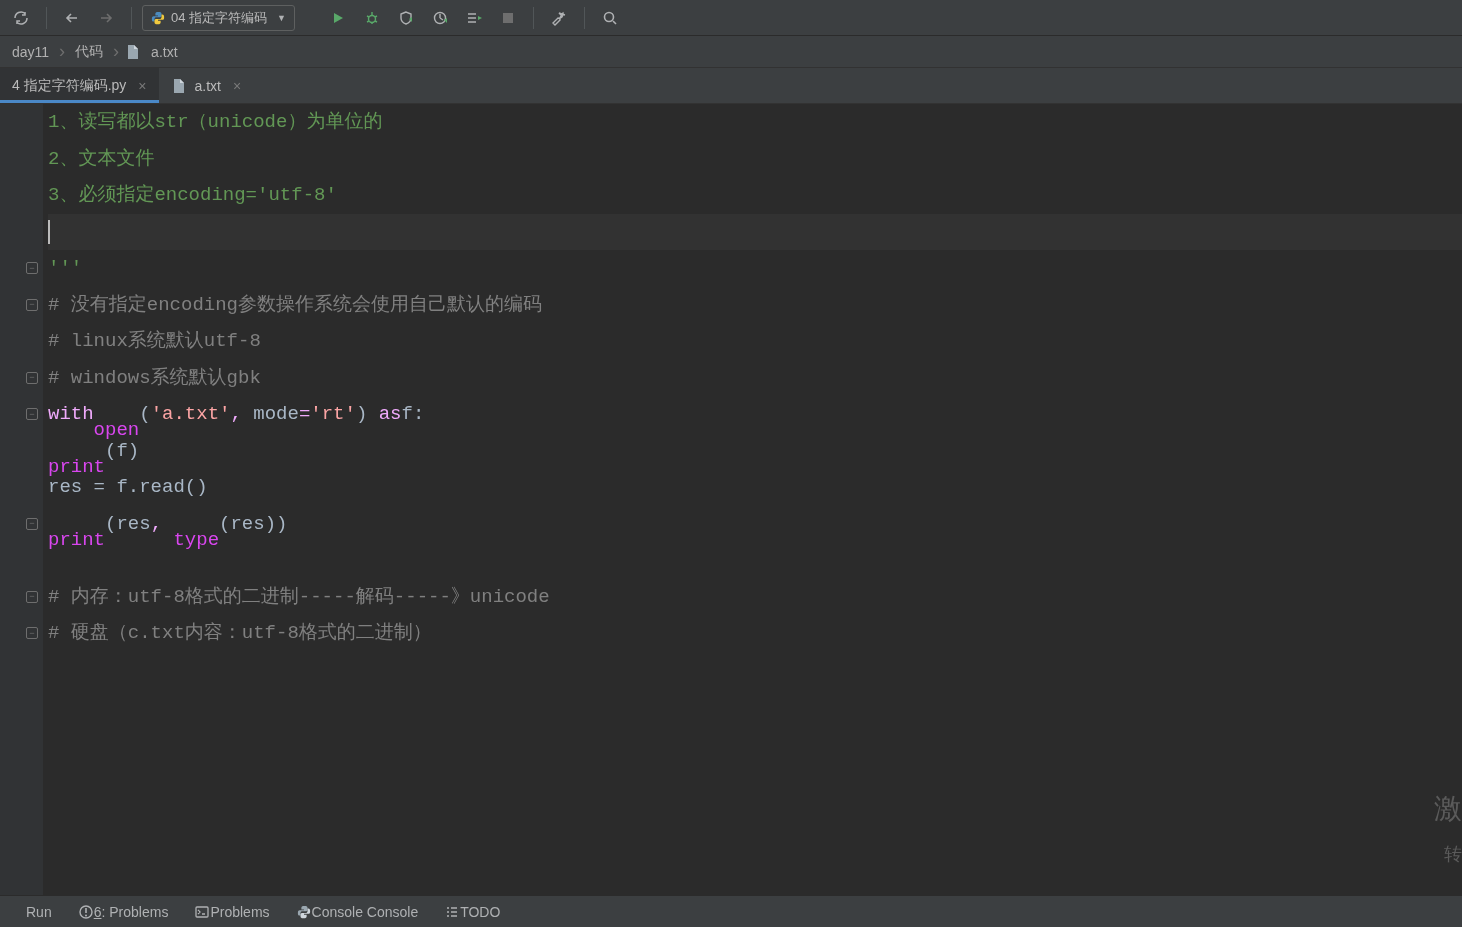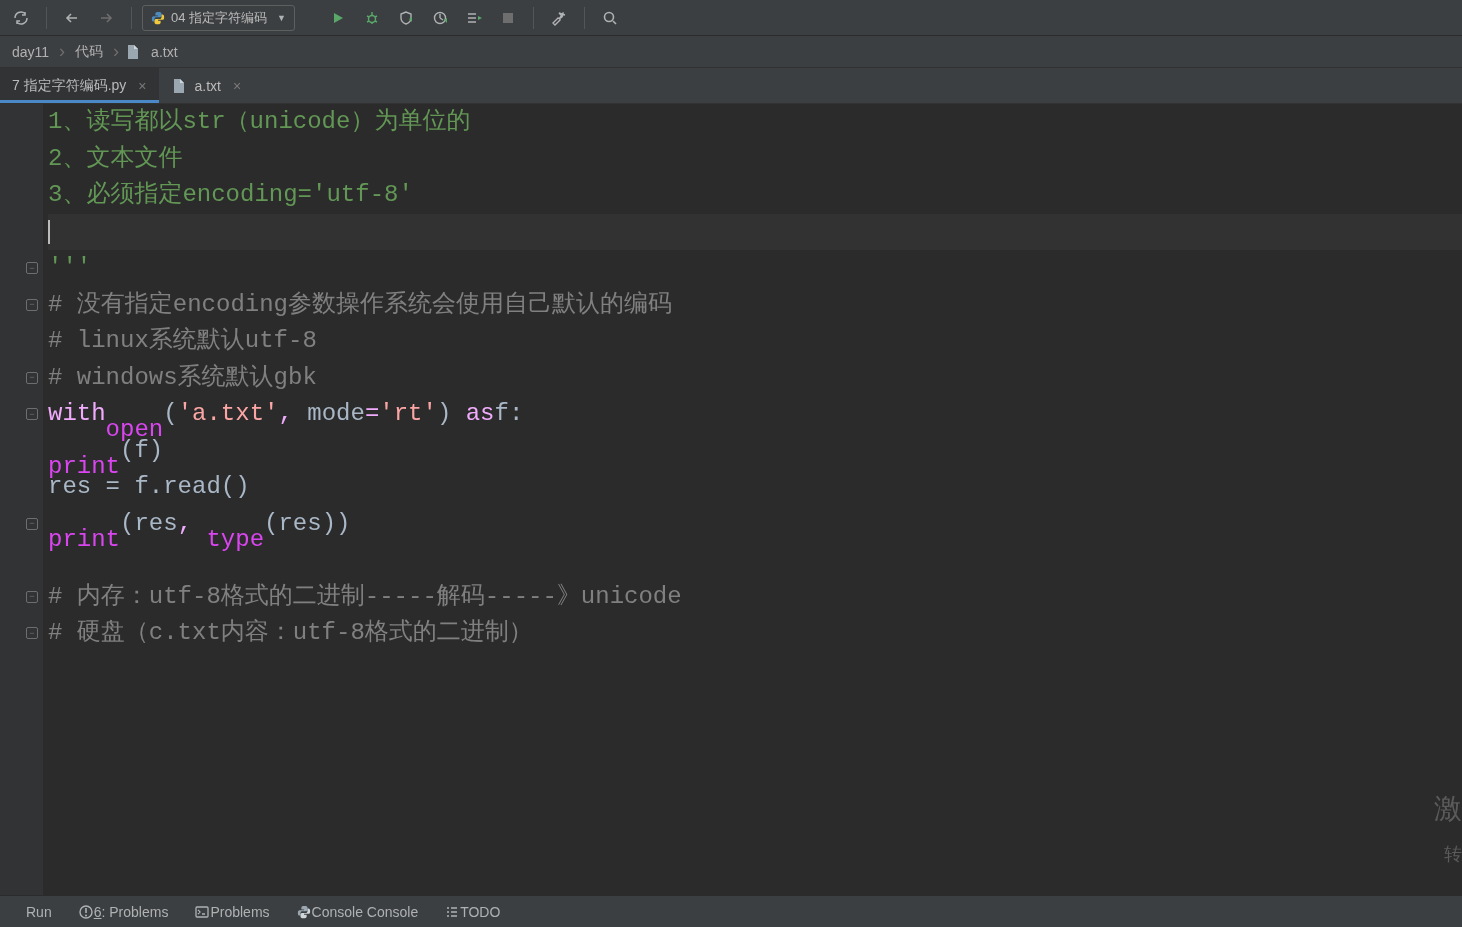--- a/index.html
+++ b/index.html
@@ -115,21 +115,21 @@
   border-radius: 2px;
   display: flex; align-items: center; justify-content: center;
   font-size: 9px; line-height: 1;
   color: #6e6e6e;
   background: #313335;
 }
 .code {
   flex: 1;
   padding-left: 4px;
   font-family: "Consolas", "Courier New", monospace;
-  font-size: 24px;
+  font-size: 19px;
   line-height: 36.5px;
   white-space: pre;
   color: #a9b7c6;
   position: relative;
 }
 .line { height: 36.5px; display: flex; align-items: center; }
 .line.hl { background: #323232; }
 .caret {
   display: inline-block;
   width: 2px; height: 24px;
@@ -271,21 +271,21 @@
     <svg width="14" height="16" viewBox="0 0 14 16">
         <path fill="#9aa7b0" d="M2 1h6l4 4v10H2z"></path>
         <path fill="#cfd6dc" d="M8 1v4h4z"></path>
       </svg>
   </span>
   <span class="crumb">a.txt</span>
 </div>
 
 <div class="tabs">
   <div class="tab active">
-    <span>7 指定字符编码.py</span>
+    <span>4 指定字符编码.py</span>
     <span class="close-x">×</span>
   </div>
   <div class="tab">
     <span class="file-icon">
       <svg width="14" height="16" viewBox="0 0 14 16">
           <path fill="#9aa7b0" d="M2 1h6l4 4v10H2z"></path>
           <path fill="#cfd6dc" d="M8 1v4h4z"></path>
         </svg>
     </span>
     <span>a.txt</span>

